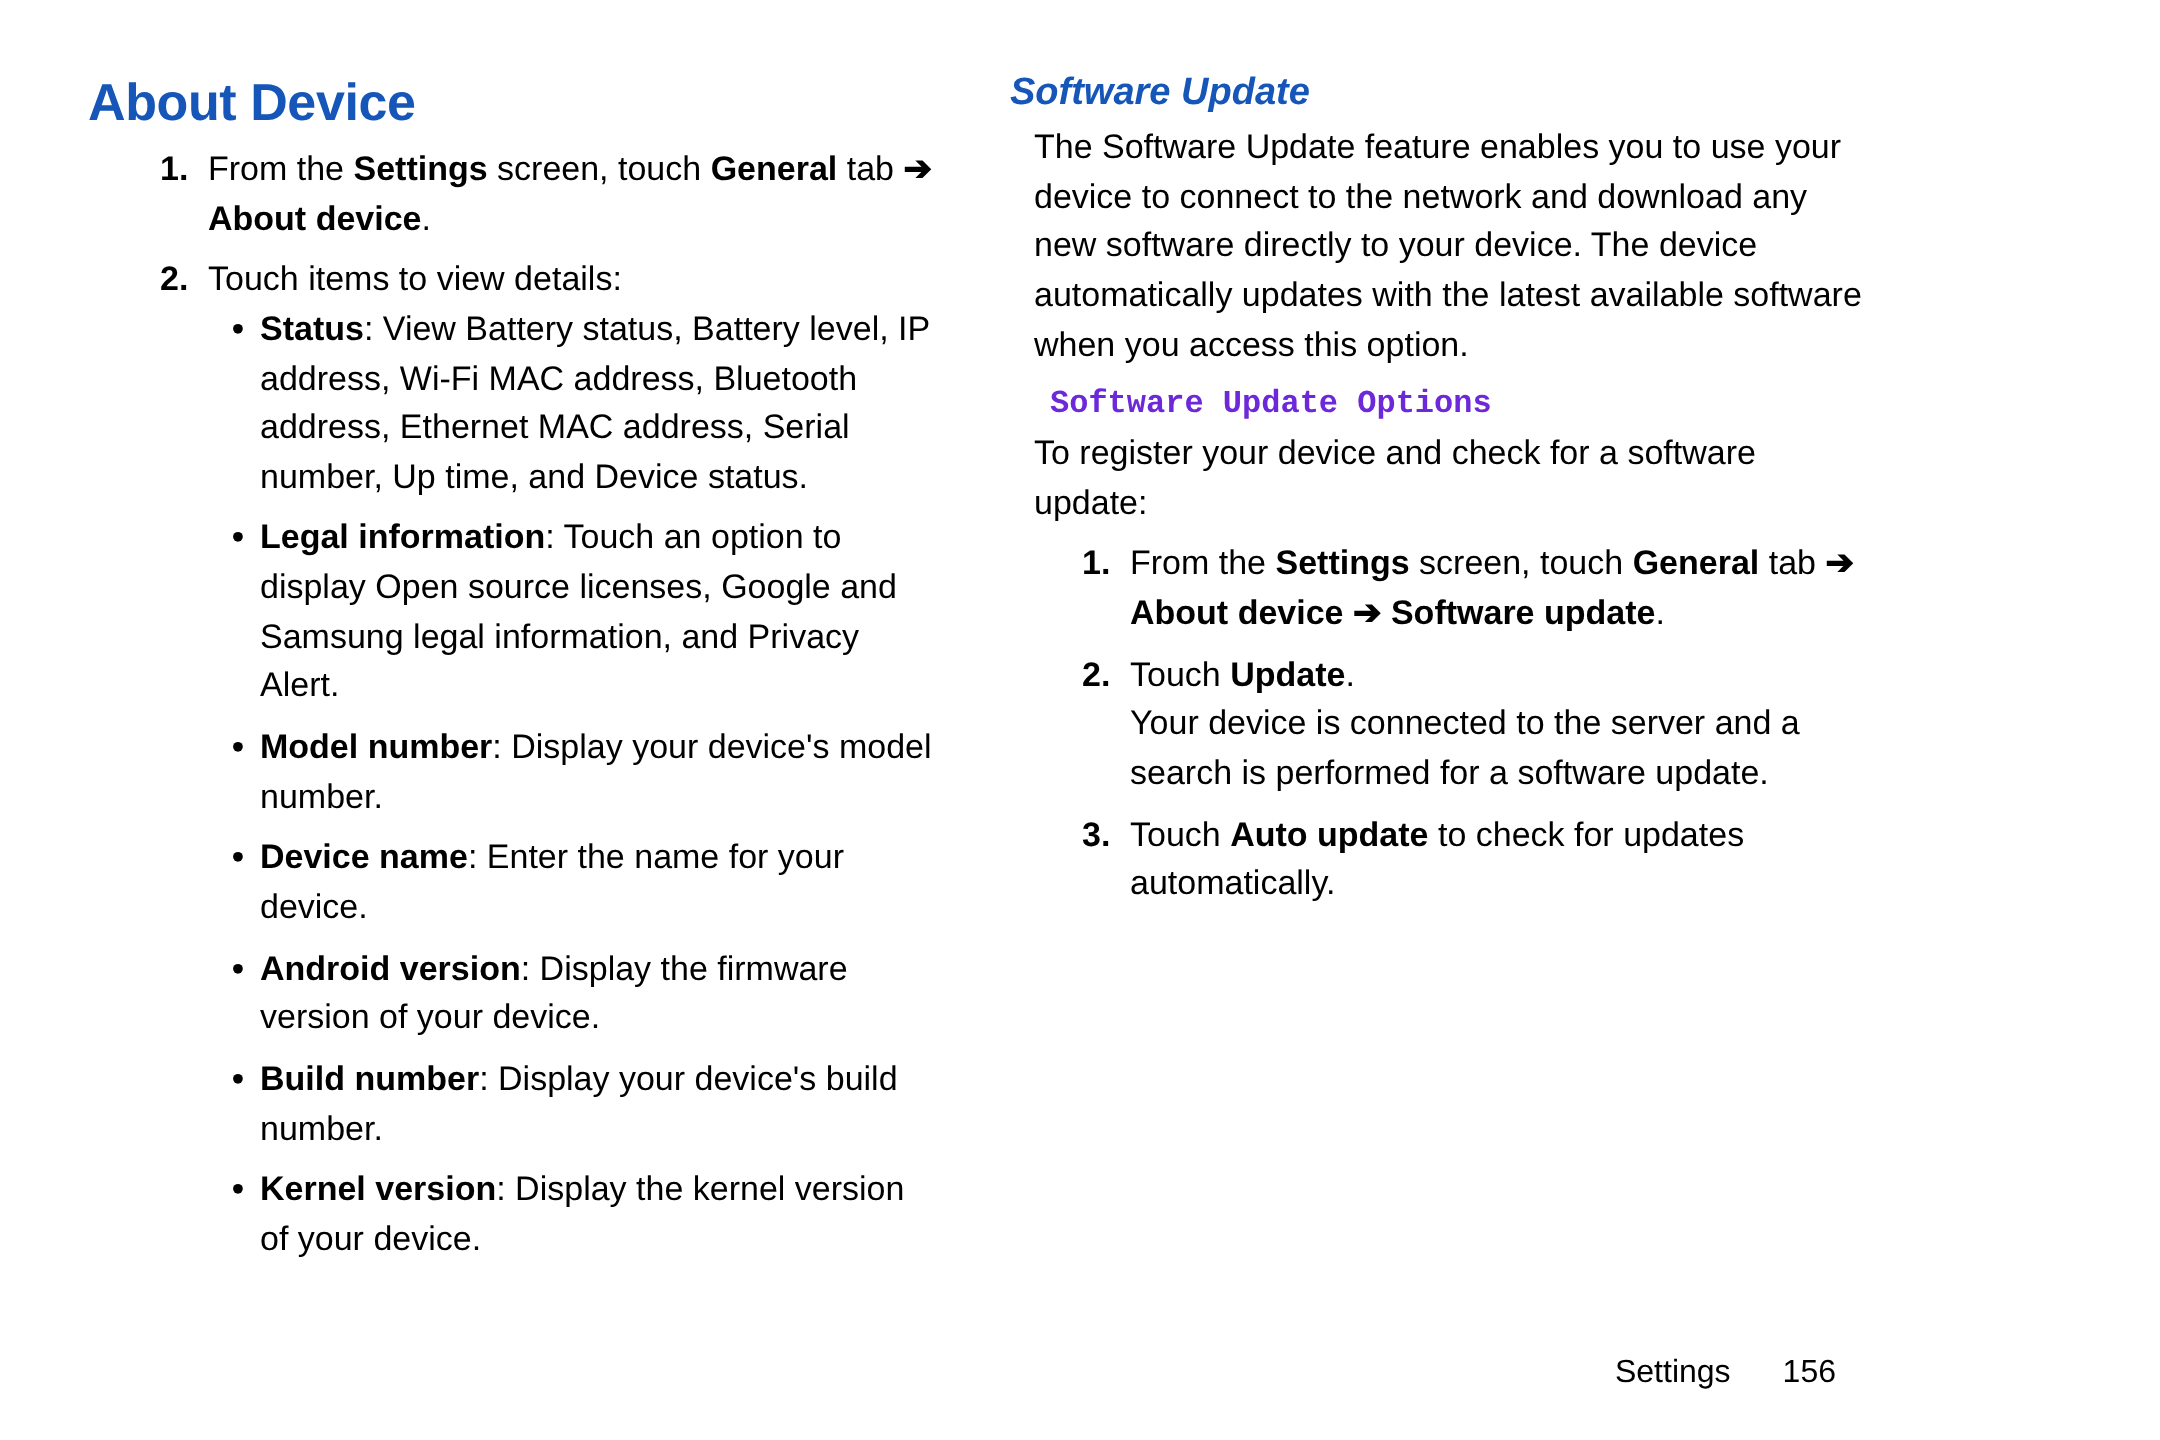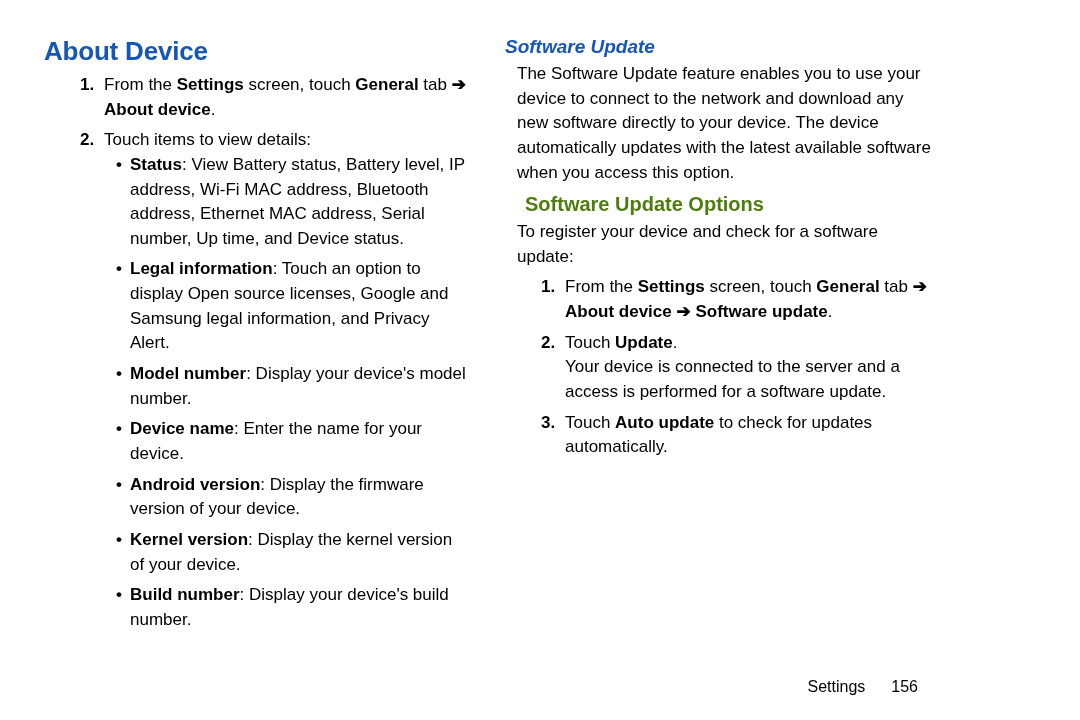--- a/index.html
+++ b/index.html
@@ -33,24 +33,25 @@
     letter-spacing: -0.2px;
   }
   h2.sub-title {
     color: #1556b8;
     font-style: italic;
     font-weight: 800;
     font-size: 19px;
     margin: 10px 0 4px 0;
   }
   h3.option-title {
-    color: #4d7c0f;
+    color: #6d28d9;
     font-weight: 800;
-    font-size: 20px;
+    font-size: 16px;
     margin: 8px 0 4px 20px;
+    font-family: Liberation Mono, monospace;
   }
   p.body {
     font-size: 17px;
     line-height: 1.45;
     margin: 0 0 6px 4px;
   }
   p.body.indent {
     margin-left: 12px;
   }
   ol.steps {
@@ -119,43 +120,43 @@
         <span class="b">About device</span><span>.</span>
       </li>
       <li>
         <span>Touch items to view details:</span>
         <ul class="bullets">
           <li><span class="b">Status</span><span>: View Battery status, Battery level, IP address, Wi-Fi MAC address, Bluetooth address, Ethernet MAC address, Serial number, Up time, and Device status.</span></li>
           <li><span class="b">Legal information</span><span>: Touch an option to display Open source licenses, Google and Samsung legal information, and Privacy Alert.</span></li>
           <li><span class="b">Model number</span><span>: Display your device's model number.</span></li>
           <li><span class="b">Device name</span><span>: Enter the name for your device.</span></li>
           <li><span class="b">Android version</span><span>: Display the firmware version of your device.</span></li>
+          <li><span class="b">Build number</span><span>: Display your device's build number.</span></li>
           <li><span class="b">Kernel version</span><span>: Display the kernel version of your device.</span></li>
-          <li><span class="b">Build number</span><span>: Display your device's build number.</span></li>
         </ul>
       </li>
     </ol>
 
     <div class="keep">
       <h2 class="sub-title">Software Update</h2>
       <p class="body indent">The Software Update feature enables you to use your device to connect to the network and download any new software directly to your device. The device automatically updates with the latest available software when you access this option.</p>
     </div>
 
     <div class="keep">
       <h3 class="option-title">Software Update Options</h3>
       <p class="body indent">To register your device and check for a software update:</p>
 
       <ol class="steps">
         <li>
           <span>From the </span><span class="b">Settings</span><span> screen, touch </span><span class="b">General</span><span> tab </span><span class="arrow">➔</span>
           <span class="b">About device</span> <span class="arrow">➔</span> <span class="b">Software update</span><span>.</span>
         </li>
         <li>
           <span>Touch </span><span class="b">Update</span><span>.</span><br>
-          <span>Your device is connected to the server and a access is performed for a software update.</span>
+          <span>Your device is connected to the server and a search is performed for a software update.</span>
         </li>
         <li>
           <span>Touch </span><span class="b">Auto update</span><span> to check for updates automatically.</span>
         </li>
       </ol>
     </div>
 
   </div>
 
   <div class="footer">

